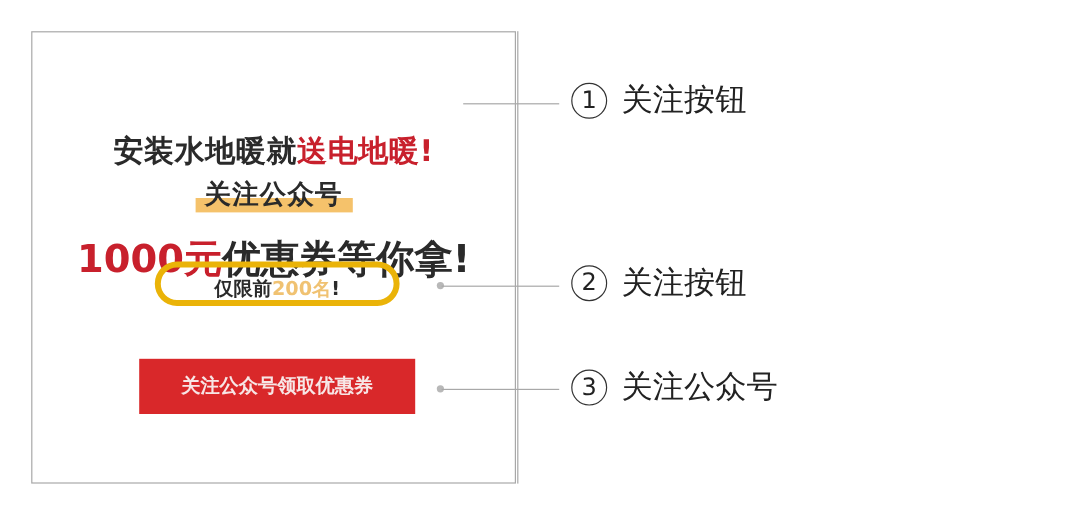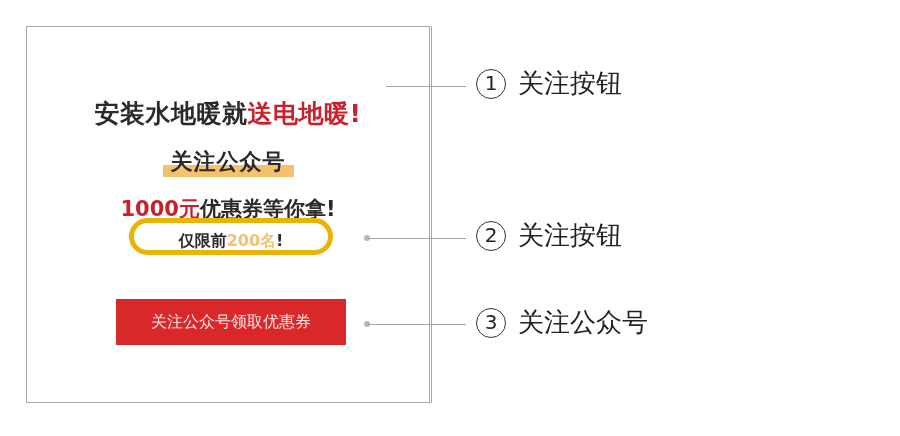--- a/index.html
+++ b/index.html
@@ -5,49 +5,49 @@
   html, body { margin: 0; padding: 0; }
   body {
     width: 900px; height: 436px; background: #ffffff; position: relative; overflow: hidden;
     font-family: "DejaVu Sans", "Liberation Sans", sans-serif;
   }
   .card {
     position: absolute; left: 26px; top: 26px; width: 404px; height: 377px;
     border: 1px solid #a8a8a8; box-sizing: border-box; background: #fff;
   }
   .line1 {
-    position: absolute; left: 0; right: 0; top: 70px; text-align: center;
+    position: absolute; left: 0; right: 0; top: 82px; text-align: center;
     font-size: 25px; font-weight: bold; color: #2a2a2a; letter-spacing: 0.5px;
   }
   .red { color: #c8202c; }
   .line2-wrap {
     position: absolute; left: 0; right: 0; top: 120px; text-align: center;
   }
   .line2 {
     display: inline-block; position: relative; font-size: 22px; font-weight: bold; color: #2a2a2a;
     padding: 0 8px; letter-spacing: 1px;
   }
   .line2 .hl {
     position: absolute; left: 0; right: 0; bottom: 0; height: 12px; background: #f5c26b; z-index: 0;
   }
   .line2 .txt { position: relative; z-index: 1; margin-top: 44px; }
   .line3 {
     position: absolute; left: 0; right: 0; top: 168px; text-align: center;
-    font-size: 21px; font-weight: bold; color: #2a2a2a;
+    font-size: 32px; font-weight: bold; color: #2a2a2a;
   }
   .pill {
     position: absolute; left: 102px; top: 191px; width: 204px; height: 37px;
     border: 5px solid #eab308; border-radius: 19px; box-sizing: border-box;
     text-align: center; line-height: 35px; font-size: 16px; font-weight: bold; color: #2a2a2a;
   }
   .gold { color: #f0c272; }
   .cta {
     position: absolute; left: 89px; top: 272px; width: 230px; height: 46px;
     background: #d9282a; color: #f7e6e6; font-size: 16px; text-align: center; line-height: 46px;
-    border: none; padding: 0; font-family: inherit; cursor: pointer;
+    border: none; padding: 0; font-family: inherit; cursor: pointer; font-weight: bold;
   }
   .hline { position: absolute; height: 1px; background: #a8a8a8; }
   .vline { position: absolute; width: 1px; background: #a8a8a8; }
   .dot { position: absolute; width: 6px; height: 6px; border-radius: 50%; background: #b8b8b8; }
   .label {
     position: absolute; left: 476px; font-size: 26px; color: #222; display: flex; align-items: center;
   }
   .circ {
     display: inline-block; width: 30px; height: 30px; border: 1.5px solid #333; border-radius: 50%;
     box-sizing: border-box; text-align: center; line-height: 27px; font-size: 20px; margin-right: 12px;

